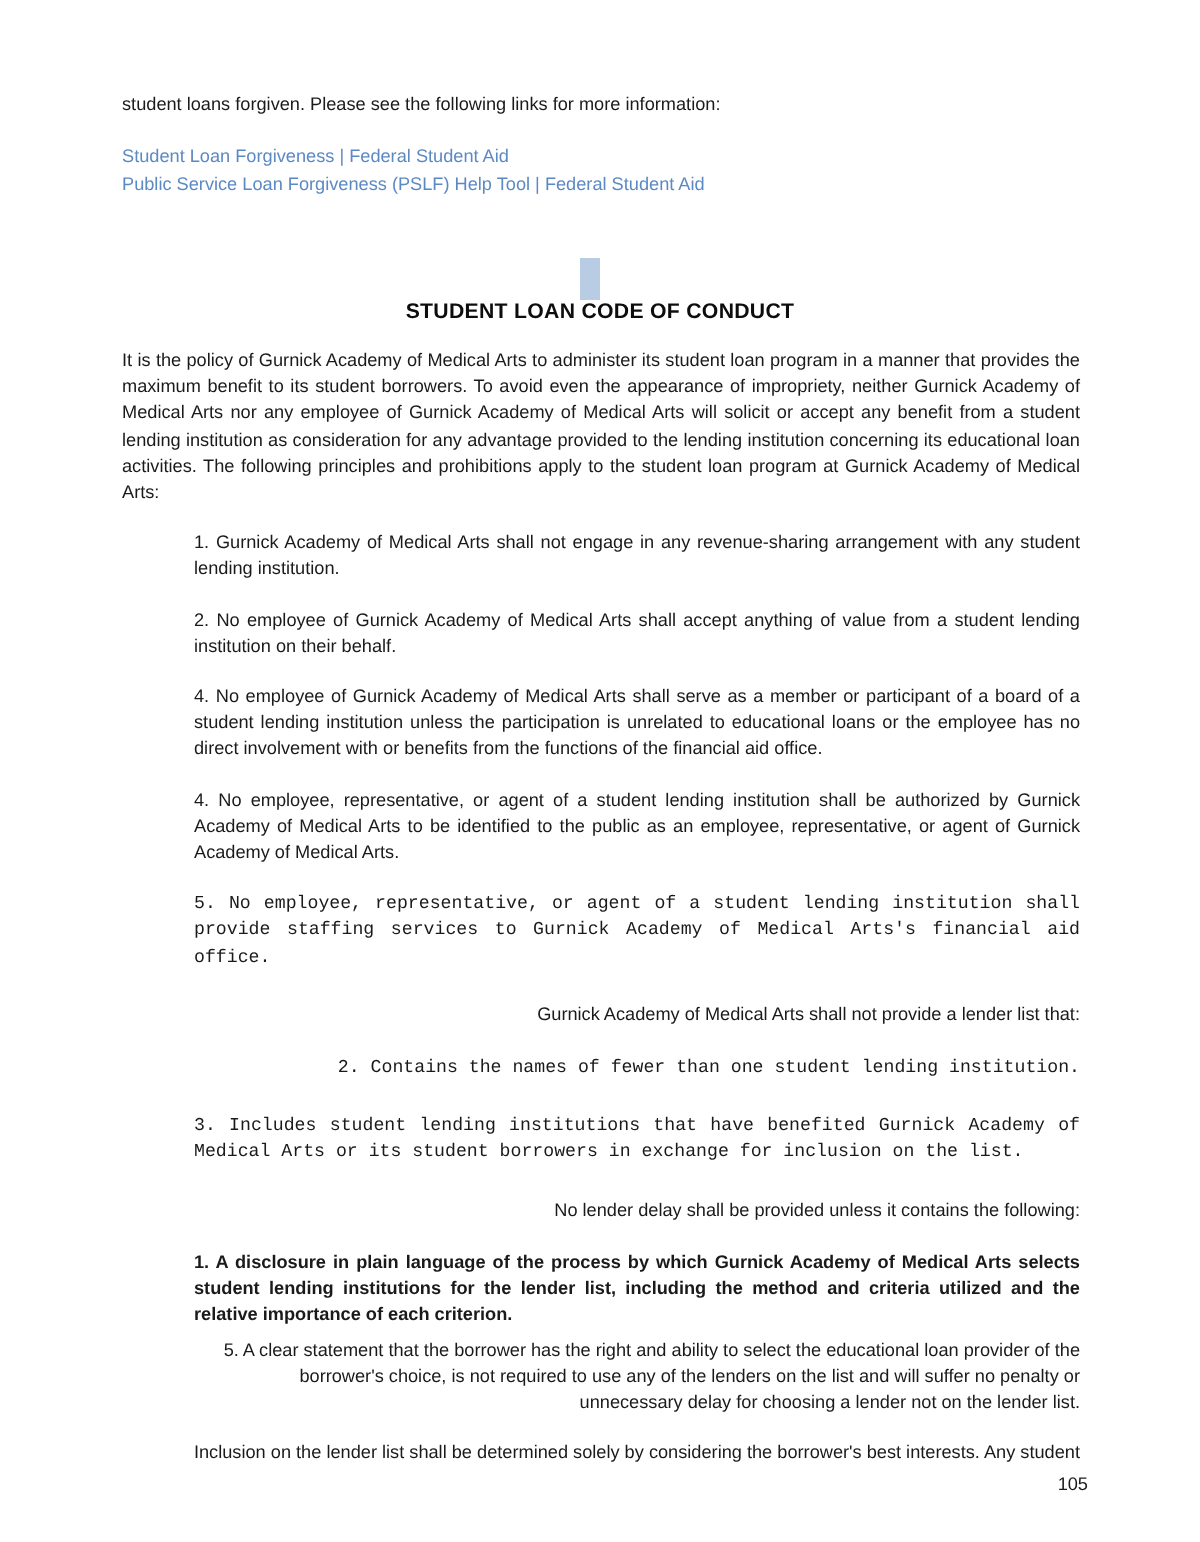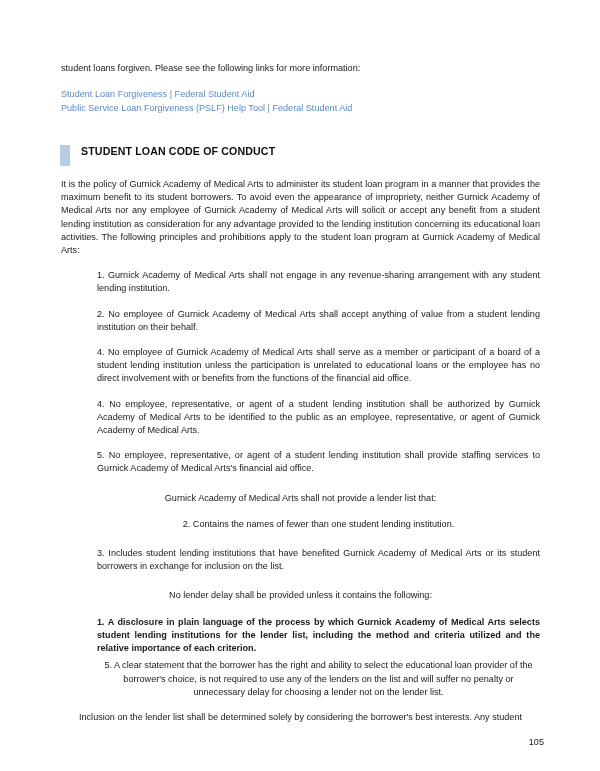--- a/index.html
+++ b/index.html
@@ -13,59 +13,60 @@
     font-family: "Liberation Sans", sans-serif;
     color: #1a1a1a;
     -webkit-font-smoothing: antialiased;
   }
 
   .page {
     position: relative;
     width: 600px;
     height: 771px;
     box-sizing: border-box;
-    padding: 62px 60px 0 61px;
+    padding: 46px 60px 0 61px;
     overflow: hidden;
   }
 
   .content {
     width: 479px;
   }
 
   p {
     margin: 0;
     font-size: 9.1px;
     line-height: 13.2px;
     color: #1a1a1a;
   }
 
   .just { text-align: justify; text-justify: inter-word; }
-  .left { text-align: center; }
+  .left { text-align: right; }
 
   
   .intro { margin-bottom: 13px; }
 
   
   .links { margin-bottom: 30px; }
   .links a,
   .link-line {
     display: block;
     color: #5b89c4;
     text-decoration: none;
     font-size: 9.1px;
     line-height: 13.4px;
     cursor: pointer;
   }
 
   
   .section-heading {
     display: flex;
-    align-items: flex-start;
+    align-items: center;
     margin-bottom: 12px;
     margin-left: -1px;
+    flex-direction: column;
   }
   .accent-bar {
     width: 10px;
     height: 21px;
     background: #b8cce4;
     flex: 0 0 auto;
     margin-right: 11px;
   }
   .section-heading h2 {
     margin: 0;
@@ -80,21 +81,21 @@
   .body-para { margin-bottom: 12px; }
 
   
   .indent {
     margin-left: 36px;
     width: 443px;
   }
   .list-item { margin-bottom: 12px; }
   .list-item.tight { margin-bottom: 4px; font-weight: bold; }
 
-  .gap-lg { margin-bottom: 16px; }
+  .gap-lg { margin-bottom: 16px; font-family: Liberation Mono, monospace; }
   .gap-md { margin-bottom: 12px; }
 
   .lead-para { margin-bottom: 13px; }
 
   
   .page-number {
     position: absolute;
     right: 56px;
     bottom: 22px;
     font-size: 9.1px;

